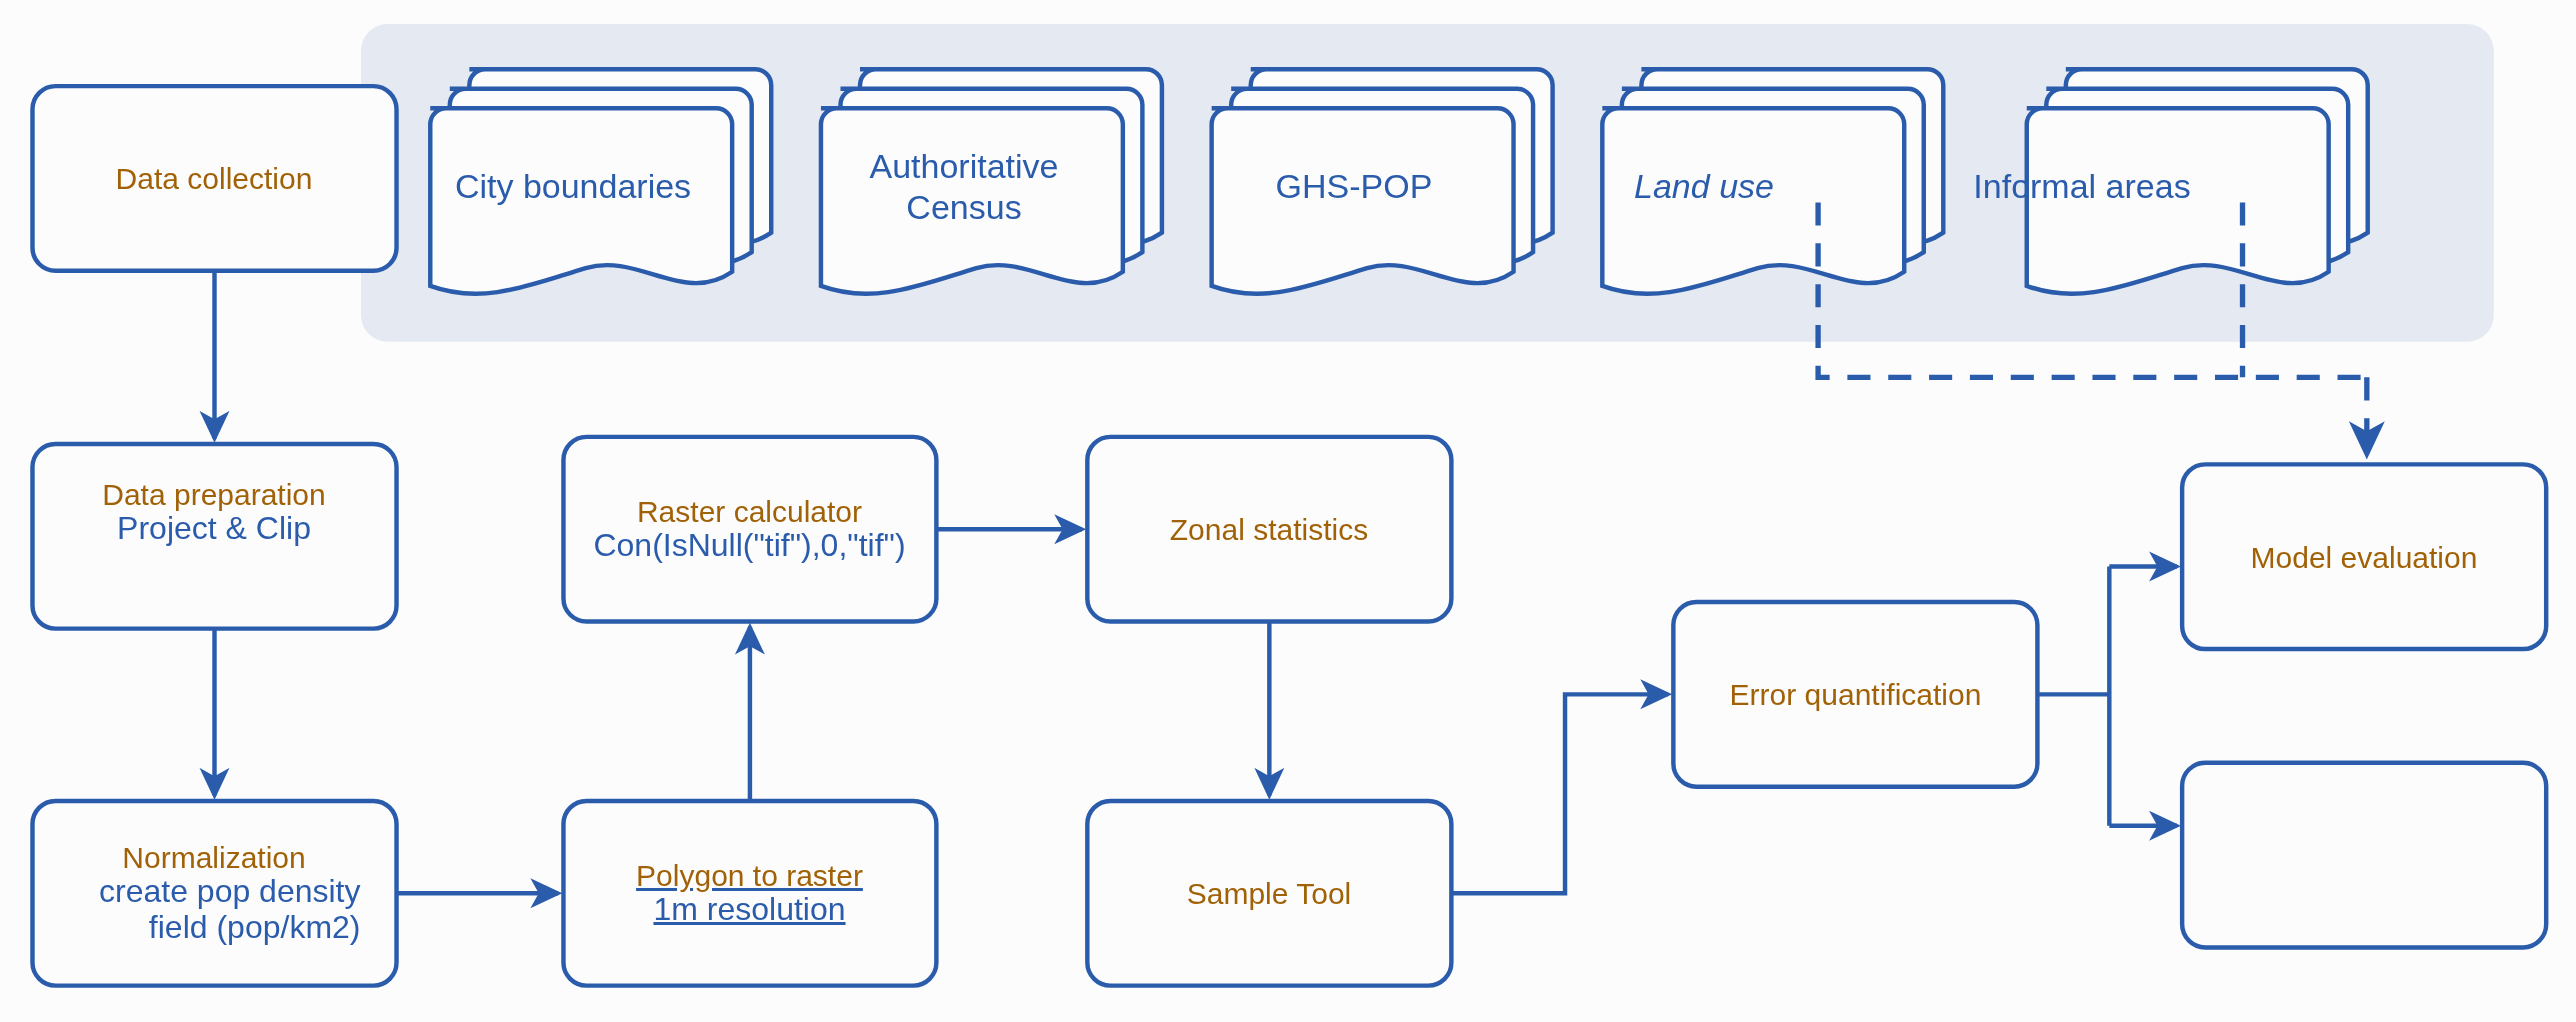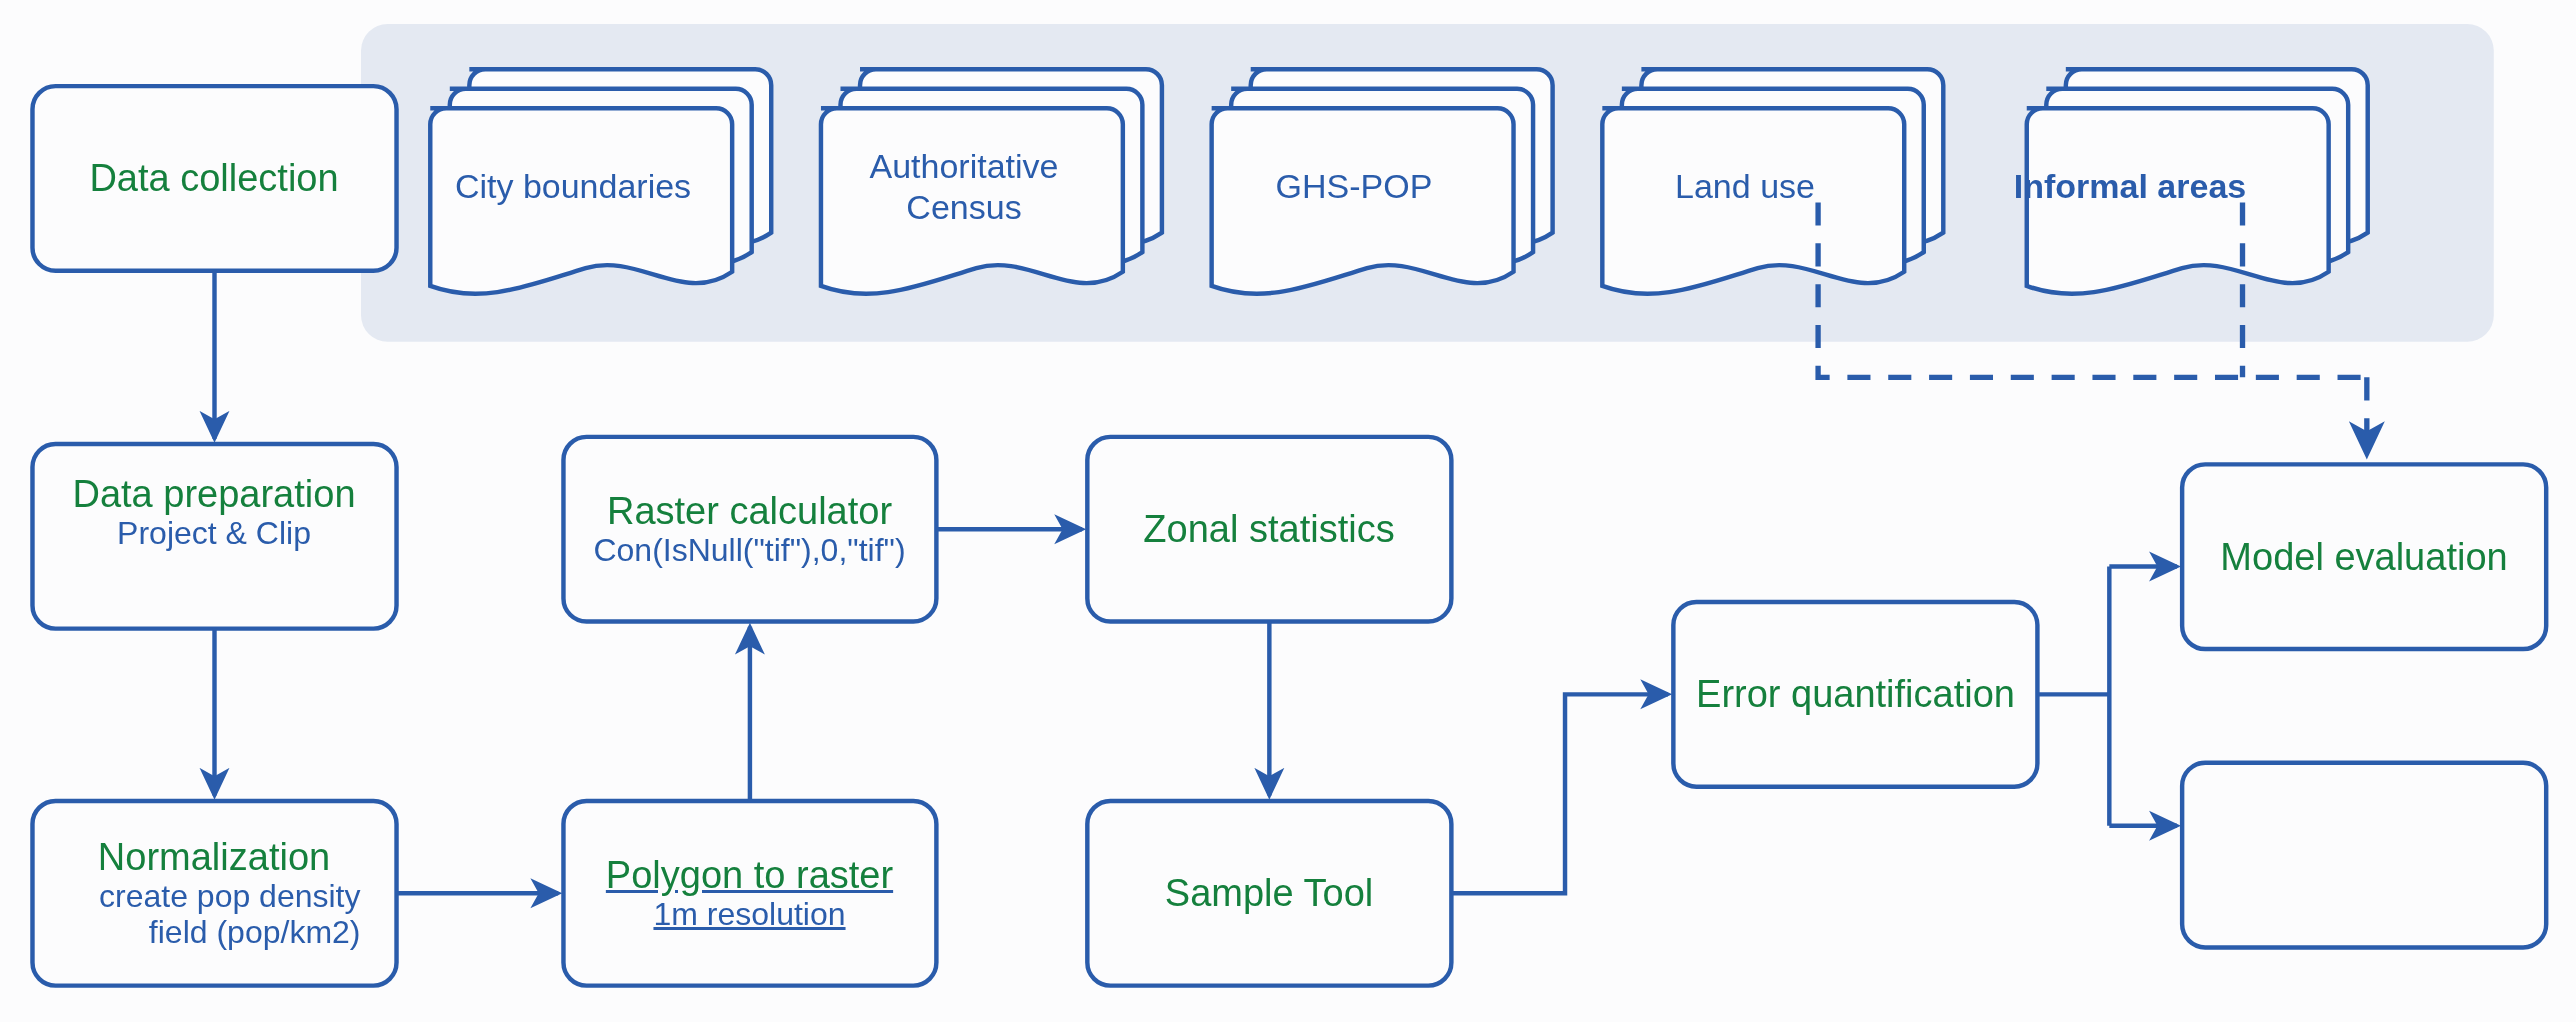--- a/index.html
+++ b/index.html
@@ -29,22 +29,22 @@
     display: flex;
     flex-direction: column;
     align-items: center;
     justify-content: center;
     text-align: center;
     color: #2a5cab;
     pointer-events: none;
     line-height: 1.12;
   }
   .lbl-main {
-    font-size: 38px;
-    color: #15803d;
+    font-size: 30px;
+    color: #a16207;
     white-space: nowrap;
   }
   .lbl-main.wrap { white-space: normal; }
   .lbl-sub {
     font-size: 32px;
     color: #2a5cab;
     white-space: nowrap;
     margin-top: 0;
   }
   .doc-label {
@@ -231,22 +231,22 @@
   </div>
 
   <div class="doc-label" style="left:830px; top:133px; width:268px; height:107px;">
     <span>Authoritative Census</span>
   </div>
 
   <div class="doc-label" style="left:1220px; top:133px; width:268px; height:107px;">
     <span>GHS-POP</span>
   </div>
 
-  <div class="doc-label" style="left:1611px; top:133px; width:268px; height:107px;">
+  <div class="doc-label" style="left:1570px; top:133px; width:268px; height:107px;font-style:italic;">
     <span>Land use</span>
   </div>
 
-  <div class="doc-label" style="left:1996px; top:133px; width:268px; height:107px;font-weight:bold;">
+  <div class="doc-label" style="left:1948px; top:133px; width:268px; height:107px;">
     <span>Informal areas</span>
   </div>
 
 </div>
 
 
 </body></html>

